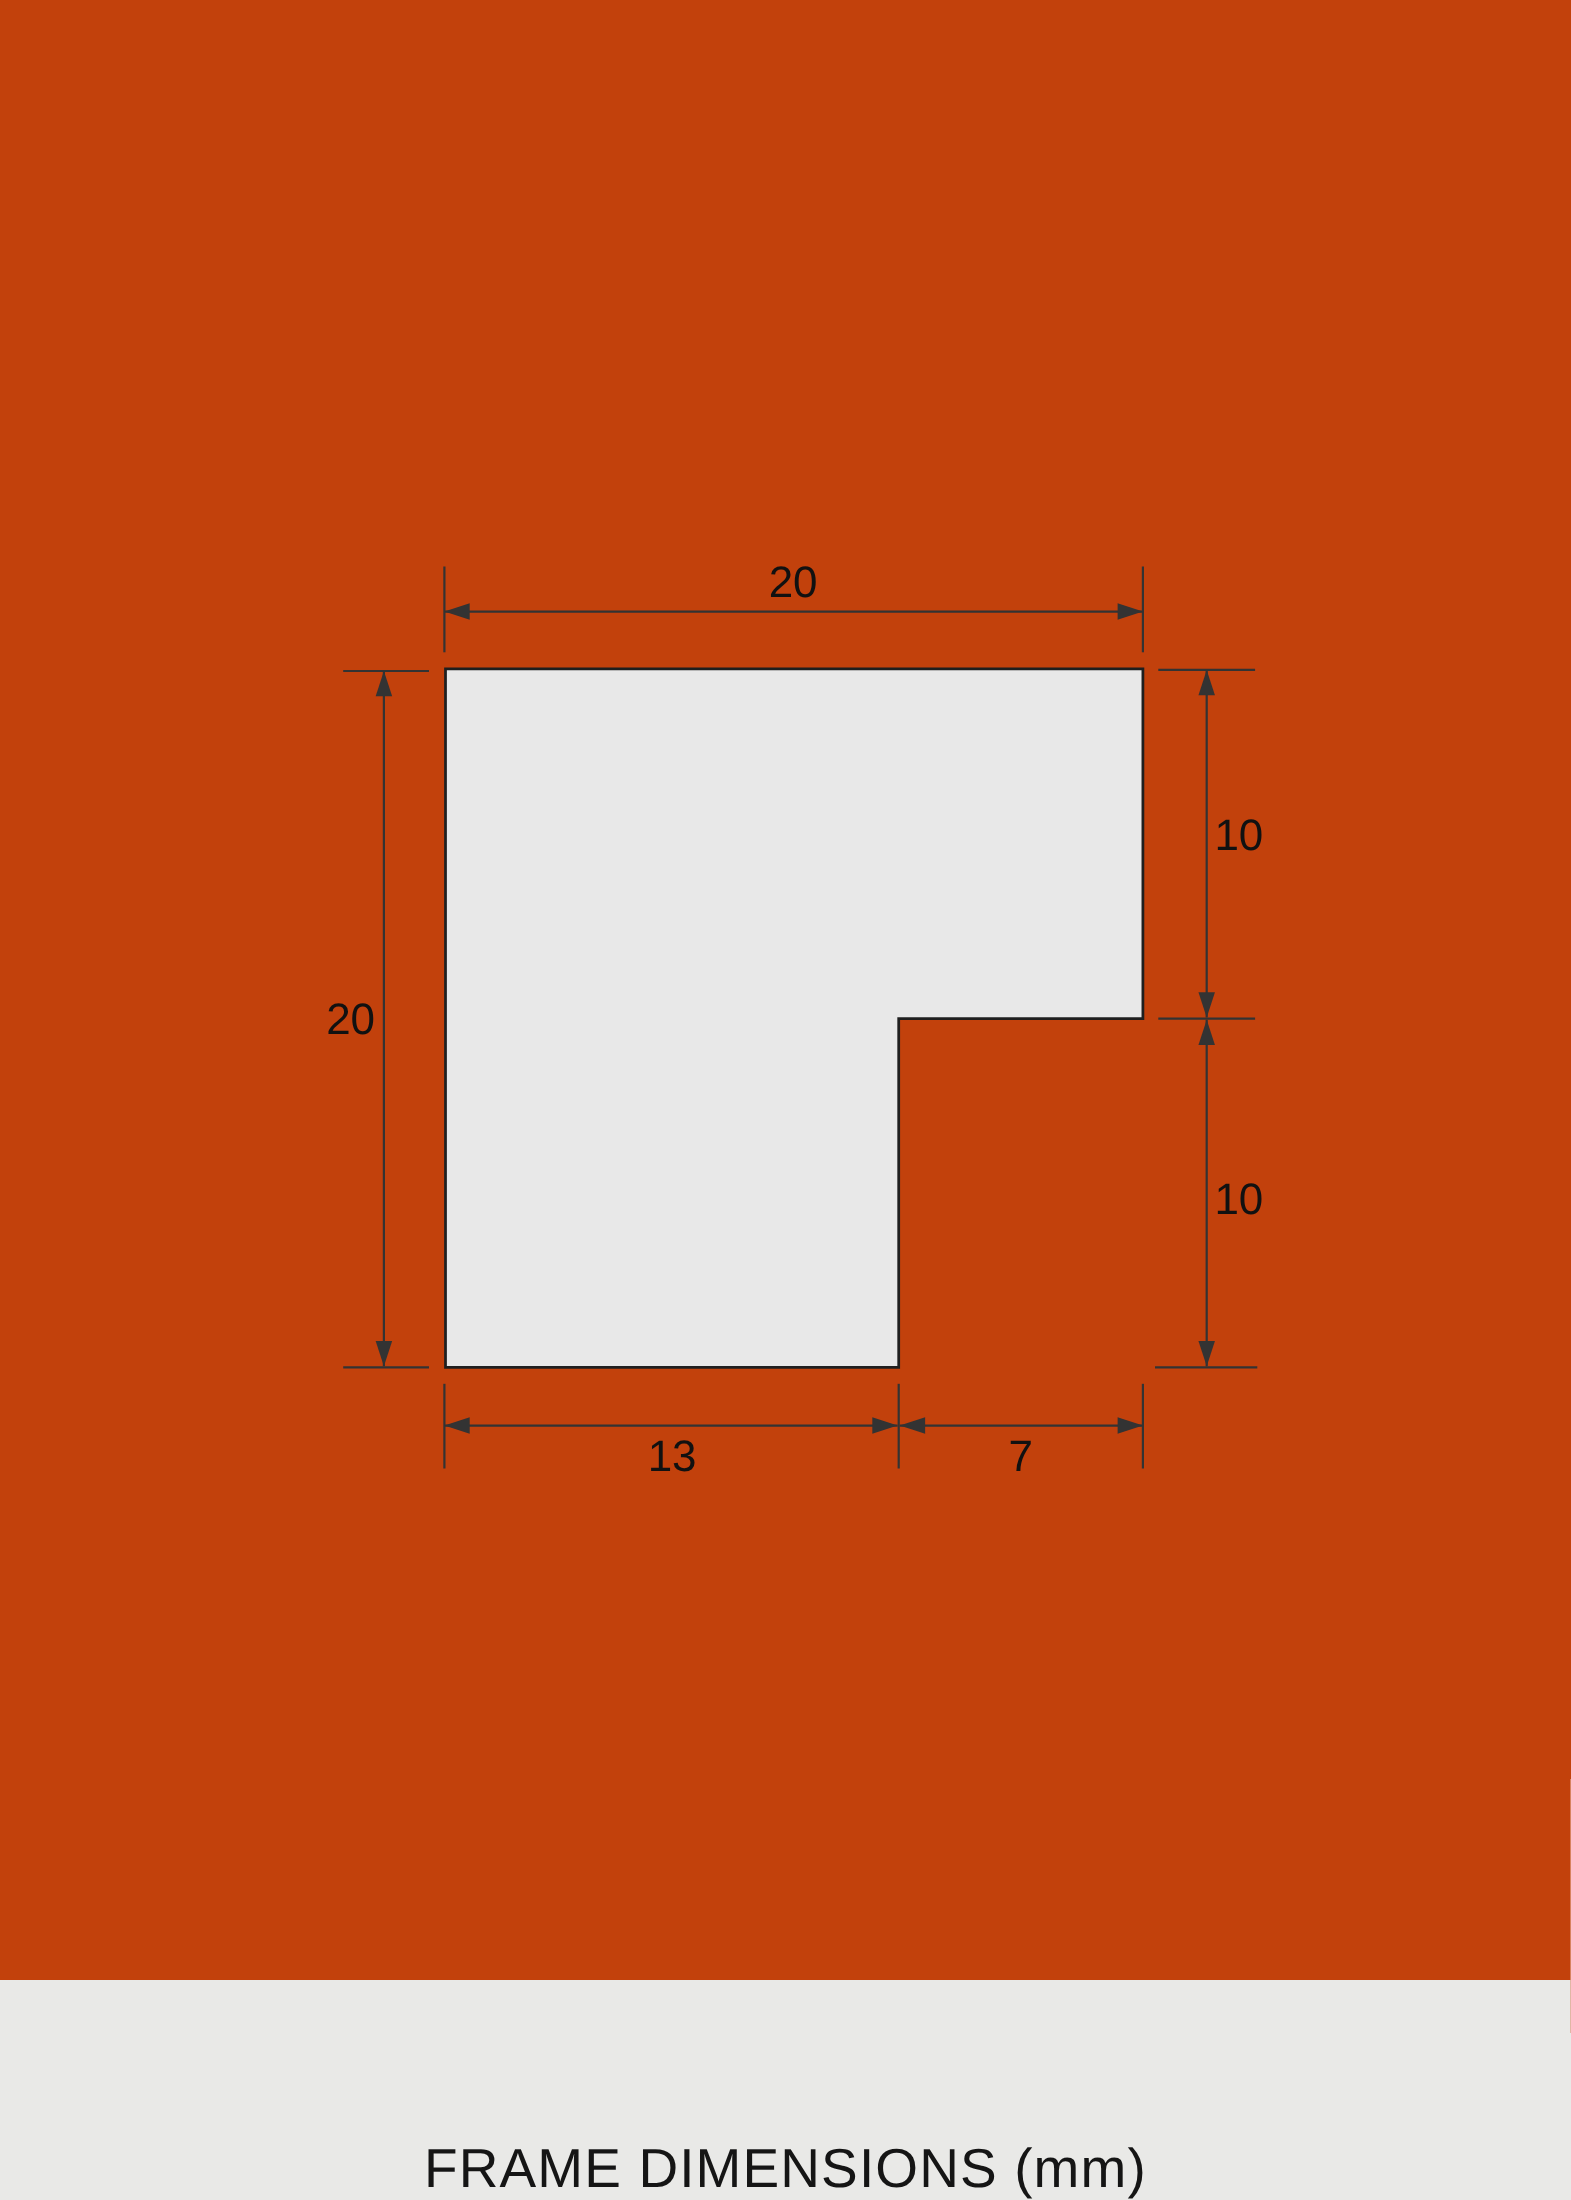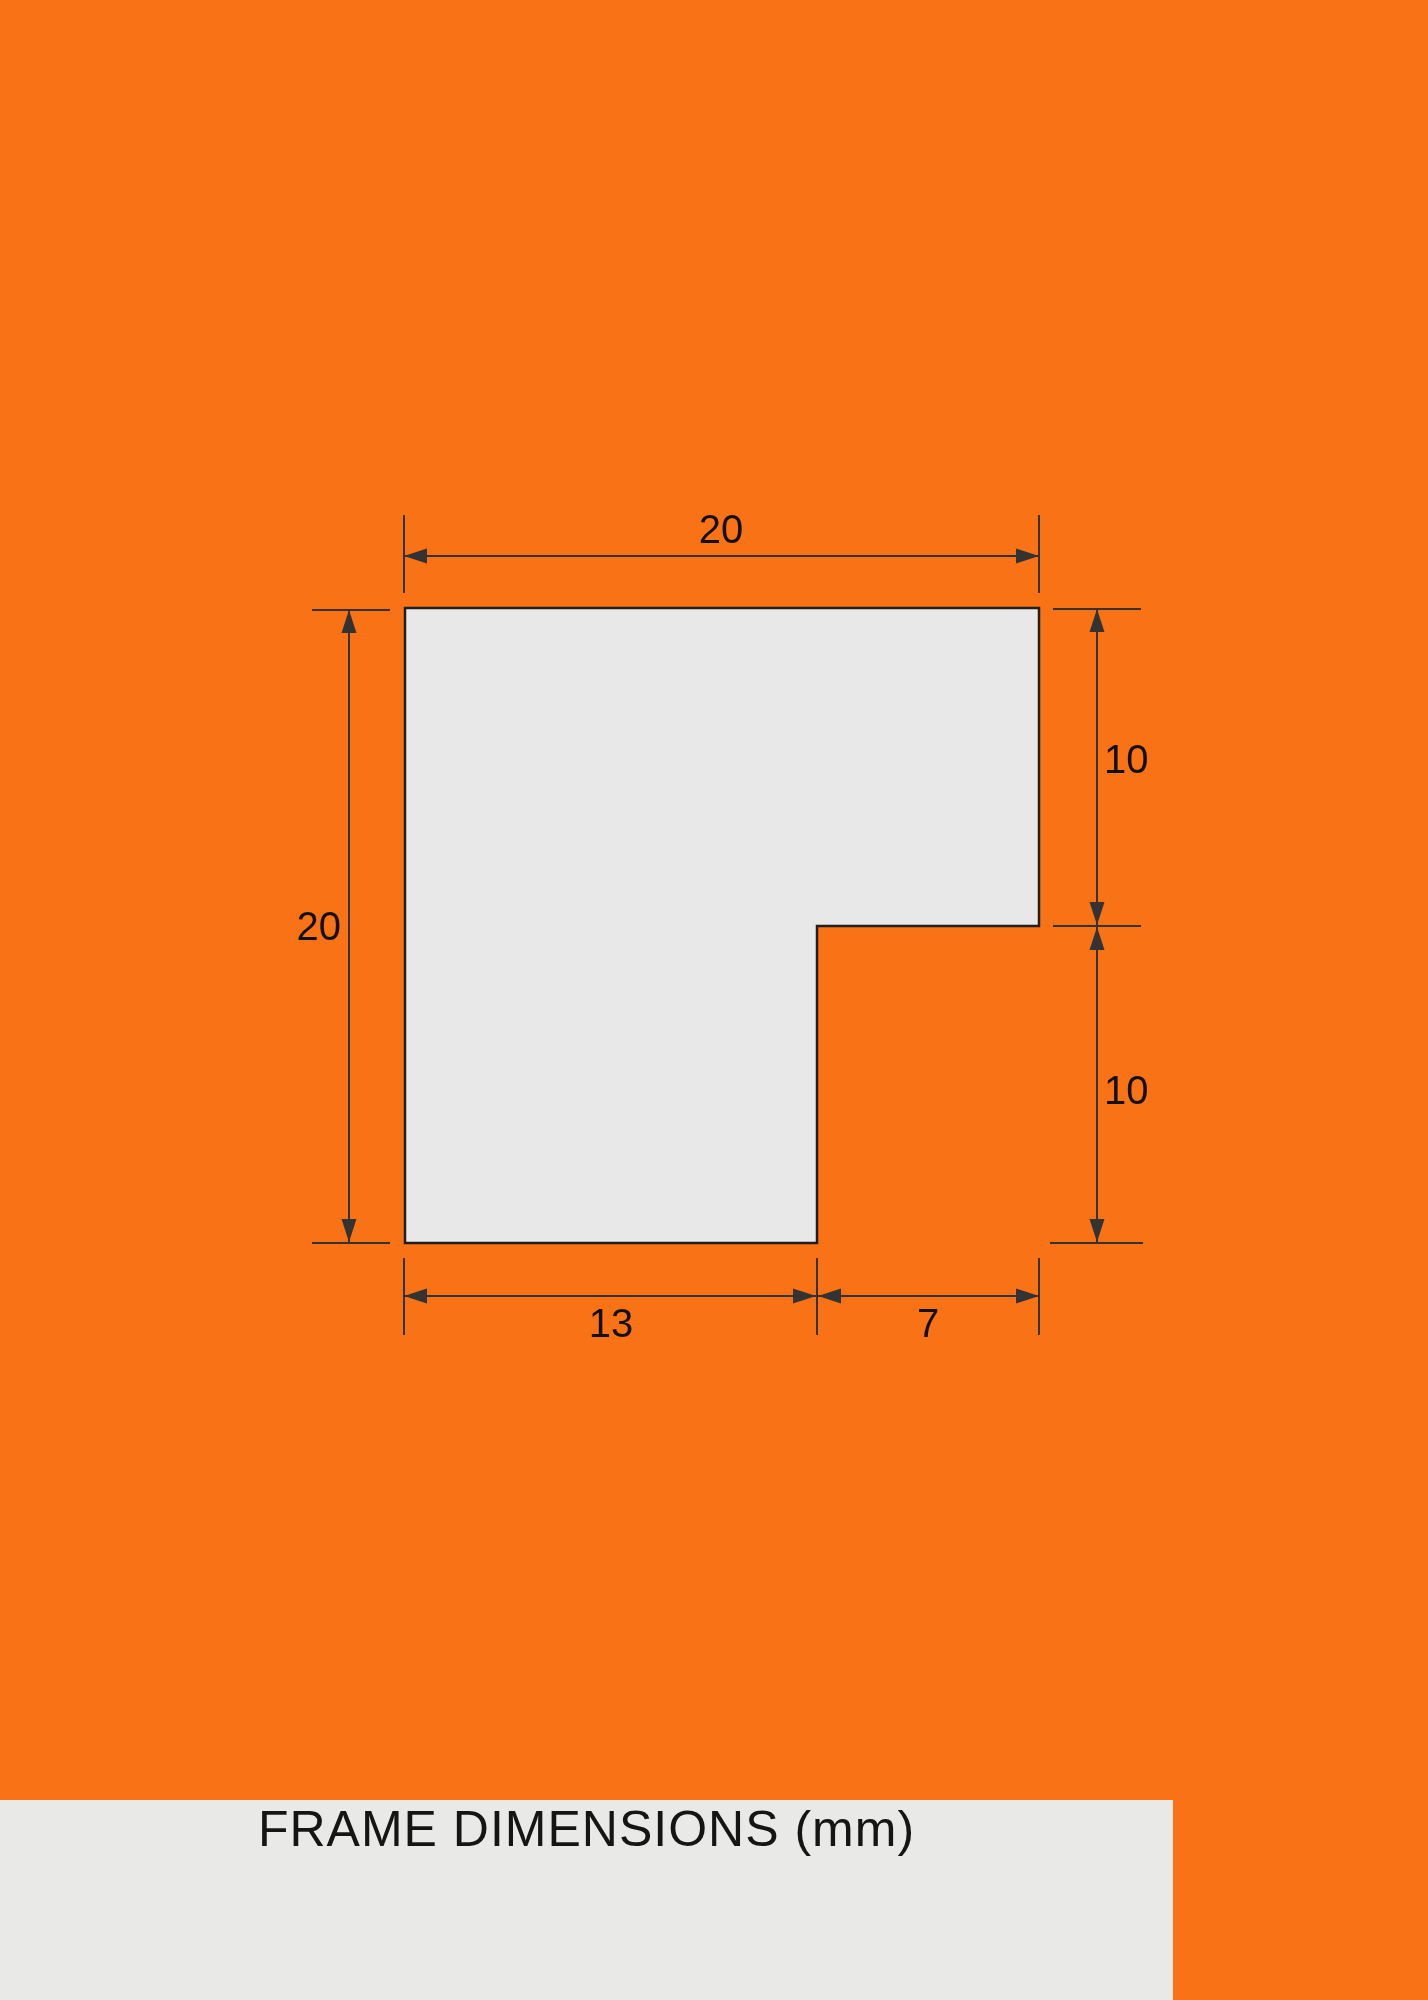--- a/index.html
+++ b/index.html
@@ -5,42 +5,42 @@
   html, body {
     margin: 0;
     padding: 0;
     background: #ffffff;
     font-family: "Liberation Sans", sans-serif;
   }
   .page {
     position: relative;
     width: 1428px;
     height: 2000px;
-    background: #f97316;
+    background: #c2410c;
     overflow: hidden;
   }
   .drawing-svg {
     position: absolute;
     left: 0;
     top: 0;
   }
   .dim-label {
     font-family: "Liberation Sans", sans-serif;
     font-size: 40px;
     fill: #111111;
   }
   .caption-band {
     position: absolute;
     left: 0;
     top: 1800px;
-    width: 1173px;
+    width: 1428px;
     height: 200px;
     background: #e9e9e7;
     display: flex;
-    align-items: flex-start;
+    align-items: flex-end;
     justify-content: center;
   }
   .caption-text {
     font-family: "Liberation Sans", sans-serif;
     font-size: 50px;
     letter-spacing: 1px;
     color: #151515;
     white-space: nowrap;
   }
 </style>

